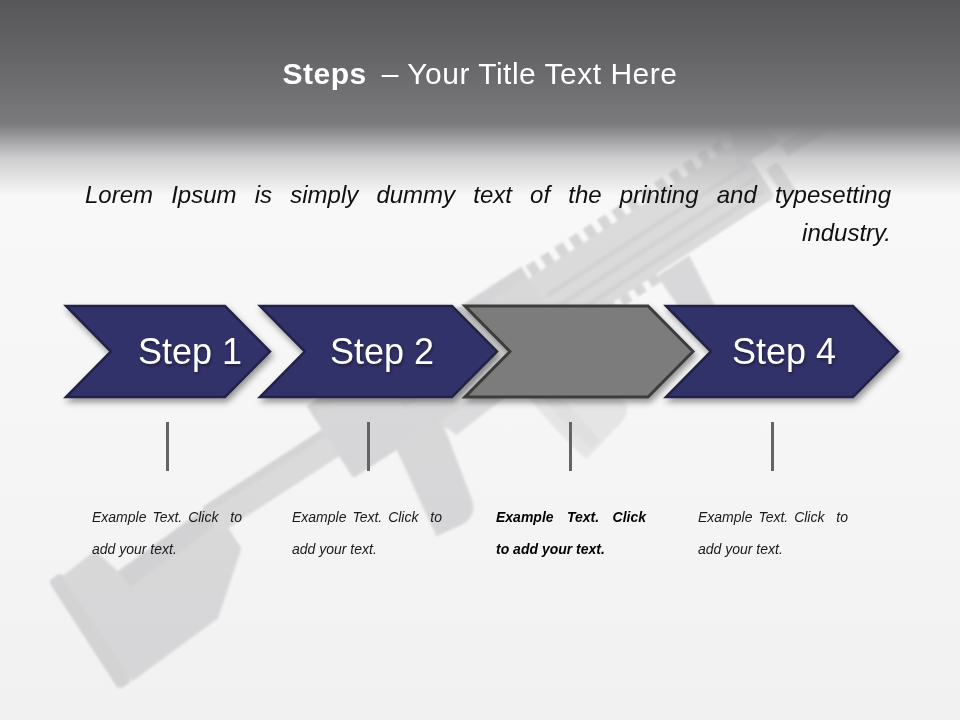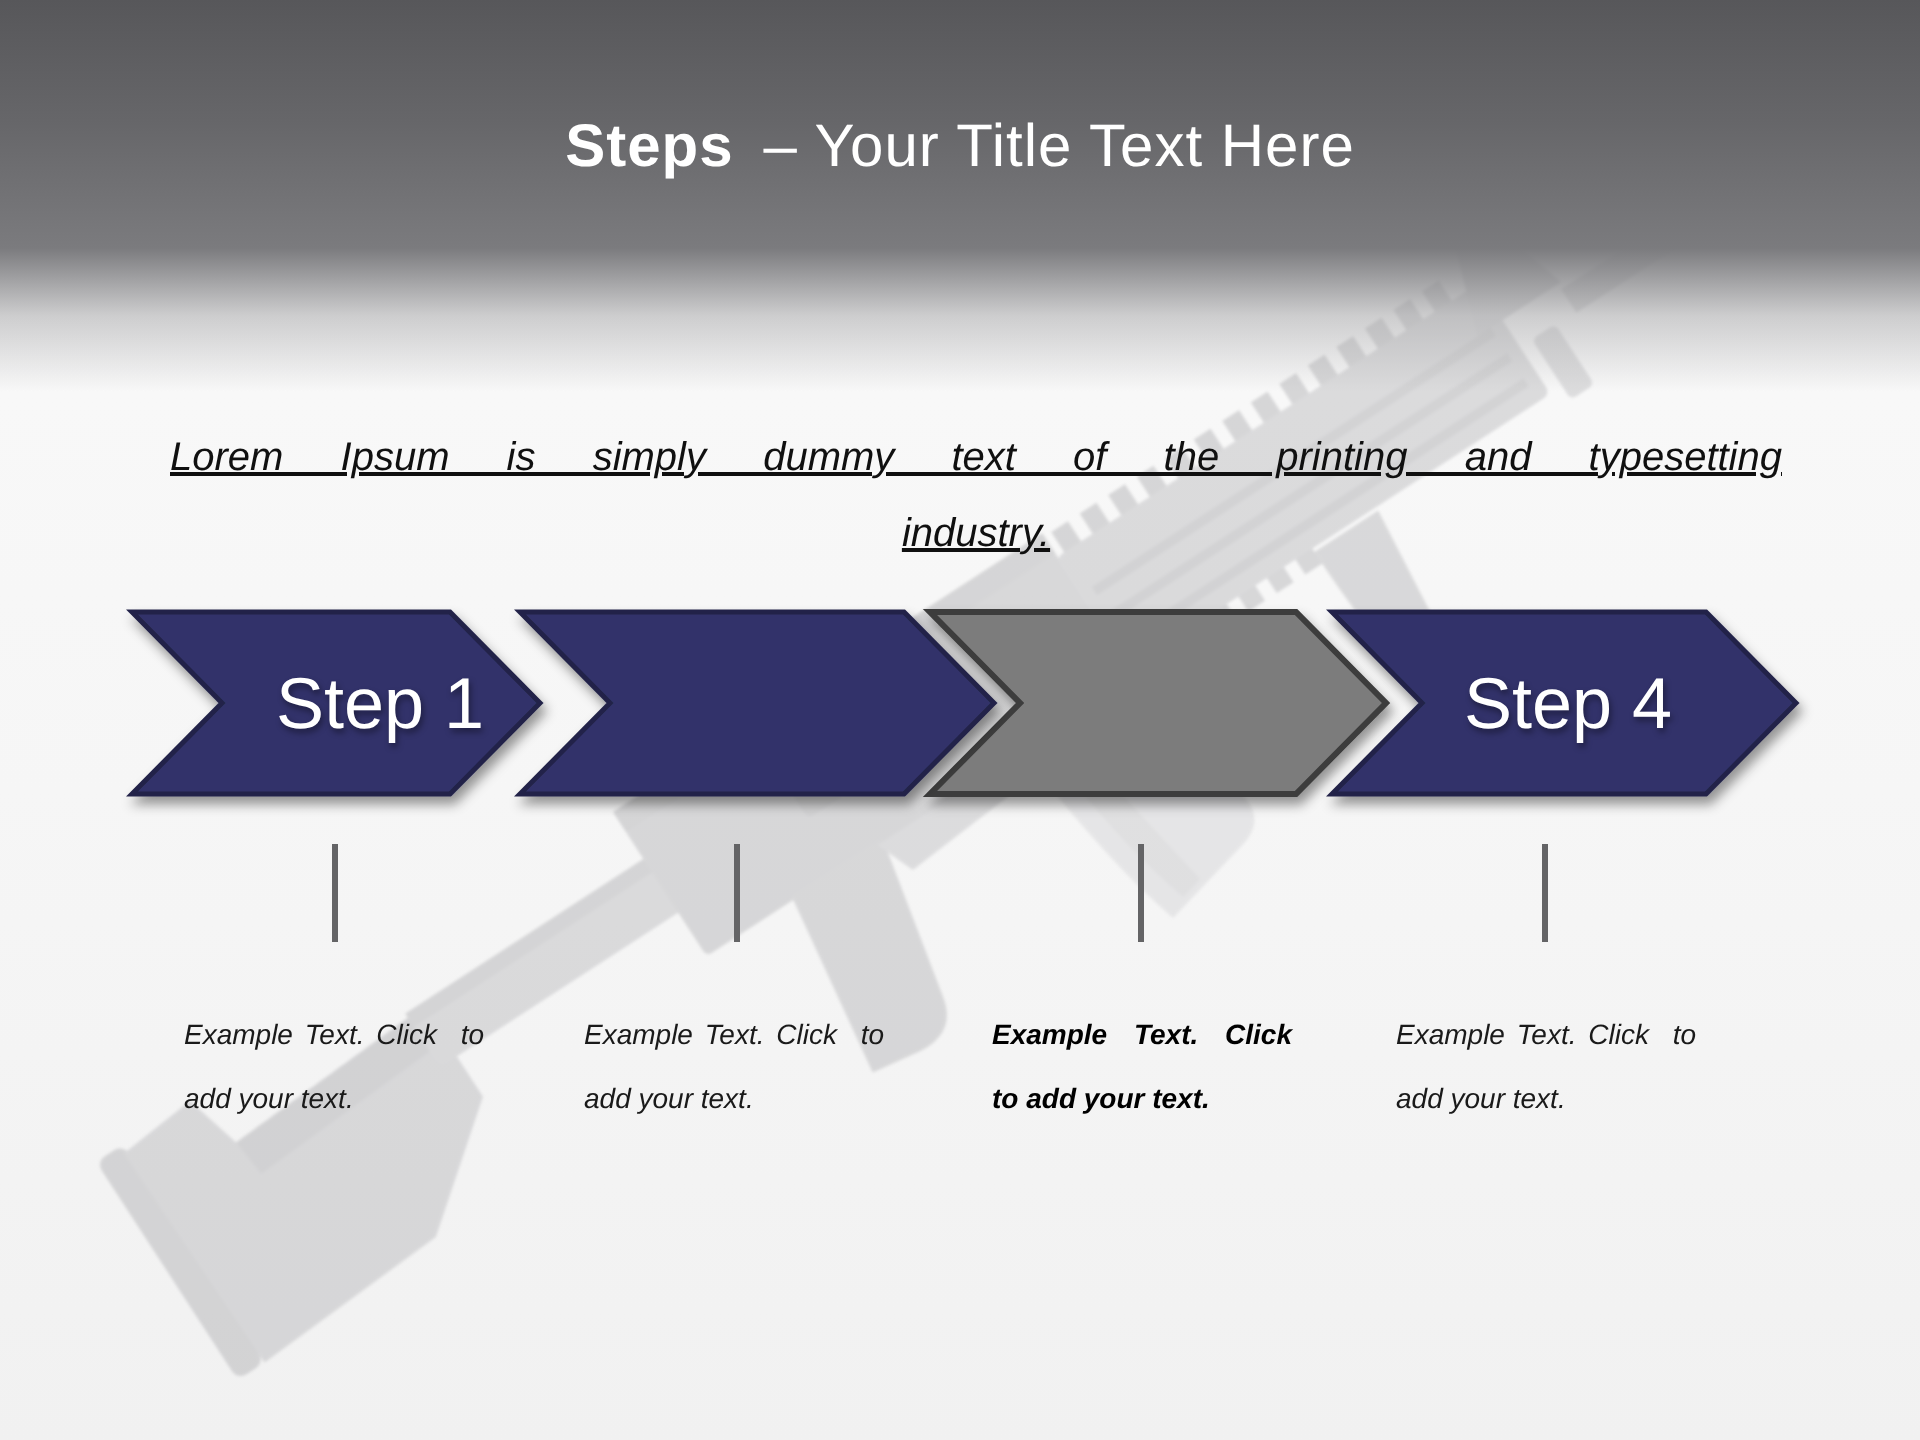--- a/index.html
+++ b/index.html
@@ -18,25 +18,25 @@
       rgba(170,170,172,0.55) 158px,rgba(248,248,248,0) 196px);
   }
   #title{
     position:absolute;left:0;top:52px;width:960px;z-index:3;
     text-align:center;color:#ffffff;font-size:30px;line-height:44px;
     letter-spacing:.5px;
   }
   #title .t-bold{font-weight:700;}
   #title .t-rest{font-weight:400;margin-left:15px;}
   #intro{
-    position:absolute;left:85px;top:210px;width:806px;z-index:3;
-    font-style:italic;color:#101010;font-size:20px;line-height:38px;text-decoration:underline;
+    position:absolute;left:85px;top:176px;width:806px;z-index:3;
+    font-style:italic;color:#101010;font-size:24px;line-height:38px;
   }
   #intro .l1{text-align:justify;text-align-last:justify;}
-  #intro .l2{text-align:center;}
+  #intro .l2{text-align:right;}
   #chevron-svg{position:absolute;left:0;top:0;z-index:3;}
   .step-label{
     position:absolute;top:330px;width:170px;z-index:4;
     text-align:center;color:#ffffff;font-size:36px;line-height:43px;
     text-shadow:1px 2px 3px rgba(0,0,0,0.40);
   }
   .connector{
     position:absolute;top:422px;width:3px;height:49px;z-index:3;
     background:#646466;
   }
@@ -140,20 +140,21 @@
         <feDropShadow dx="2" dy="4" stdDeviation="3" flood-color="#000000" flood-opacity="0.40"></feDropShadow>
       </filter>
     </defs>
     <polygon filter="url(#chevShadow)" points="666,306 853,306 898,351.5 853,397 666,397 711,351.5" fill="#32336a" stroke="#232448" stroke-width="2.5"></polygon>
     <polygon filter="url(#chevShadow)" points="465,306 648,306 693,351.5 648,397 465,397 510,351.5" fill="#7c7c7c" stroke="#3c3c3c" stroke-width="3"></polygon>
     <polygon filter="url(#chevShadow)" points="260,306 452,306 497,351.5 452,397 260,397 305,351.5" fill="#32336a" stroke="#232448" stroke-width="2.5"></polygon>
     <polygon filter="url(#chevShadow)" points="66,306 225,306 270,351.5 225,397 66,397 111,351.5" fill="#32336a" stroke="#232448" stroke-width="2.5"></polygon>
   </svg>
 
   <div class="step-label" style="left:105px">Step 1</div>
+  <div class="step-label" style="left:297px">Step 2</div>
   <div class="step-label" style="left:699px">Step 4</div>
 
   <div class="connector" style="left:166px"></div>
   <div class="connector" style="left:367px"></div>
   <div class="connector" style="left:569px"></div>
   <div class="connector" style="left:771px"></div>
 
   <div class="example" style="left:92px">Example Text. Click  to add your text.</div>
   <div class="example" style="left:292px">Example Text. Click  to add your text.</div>
   <div class="example bold" style="left:496px">Example Text. Click  to add your text.</div>

